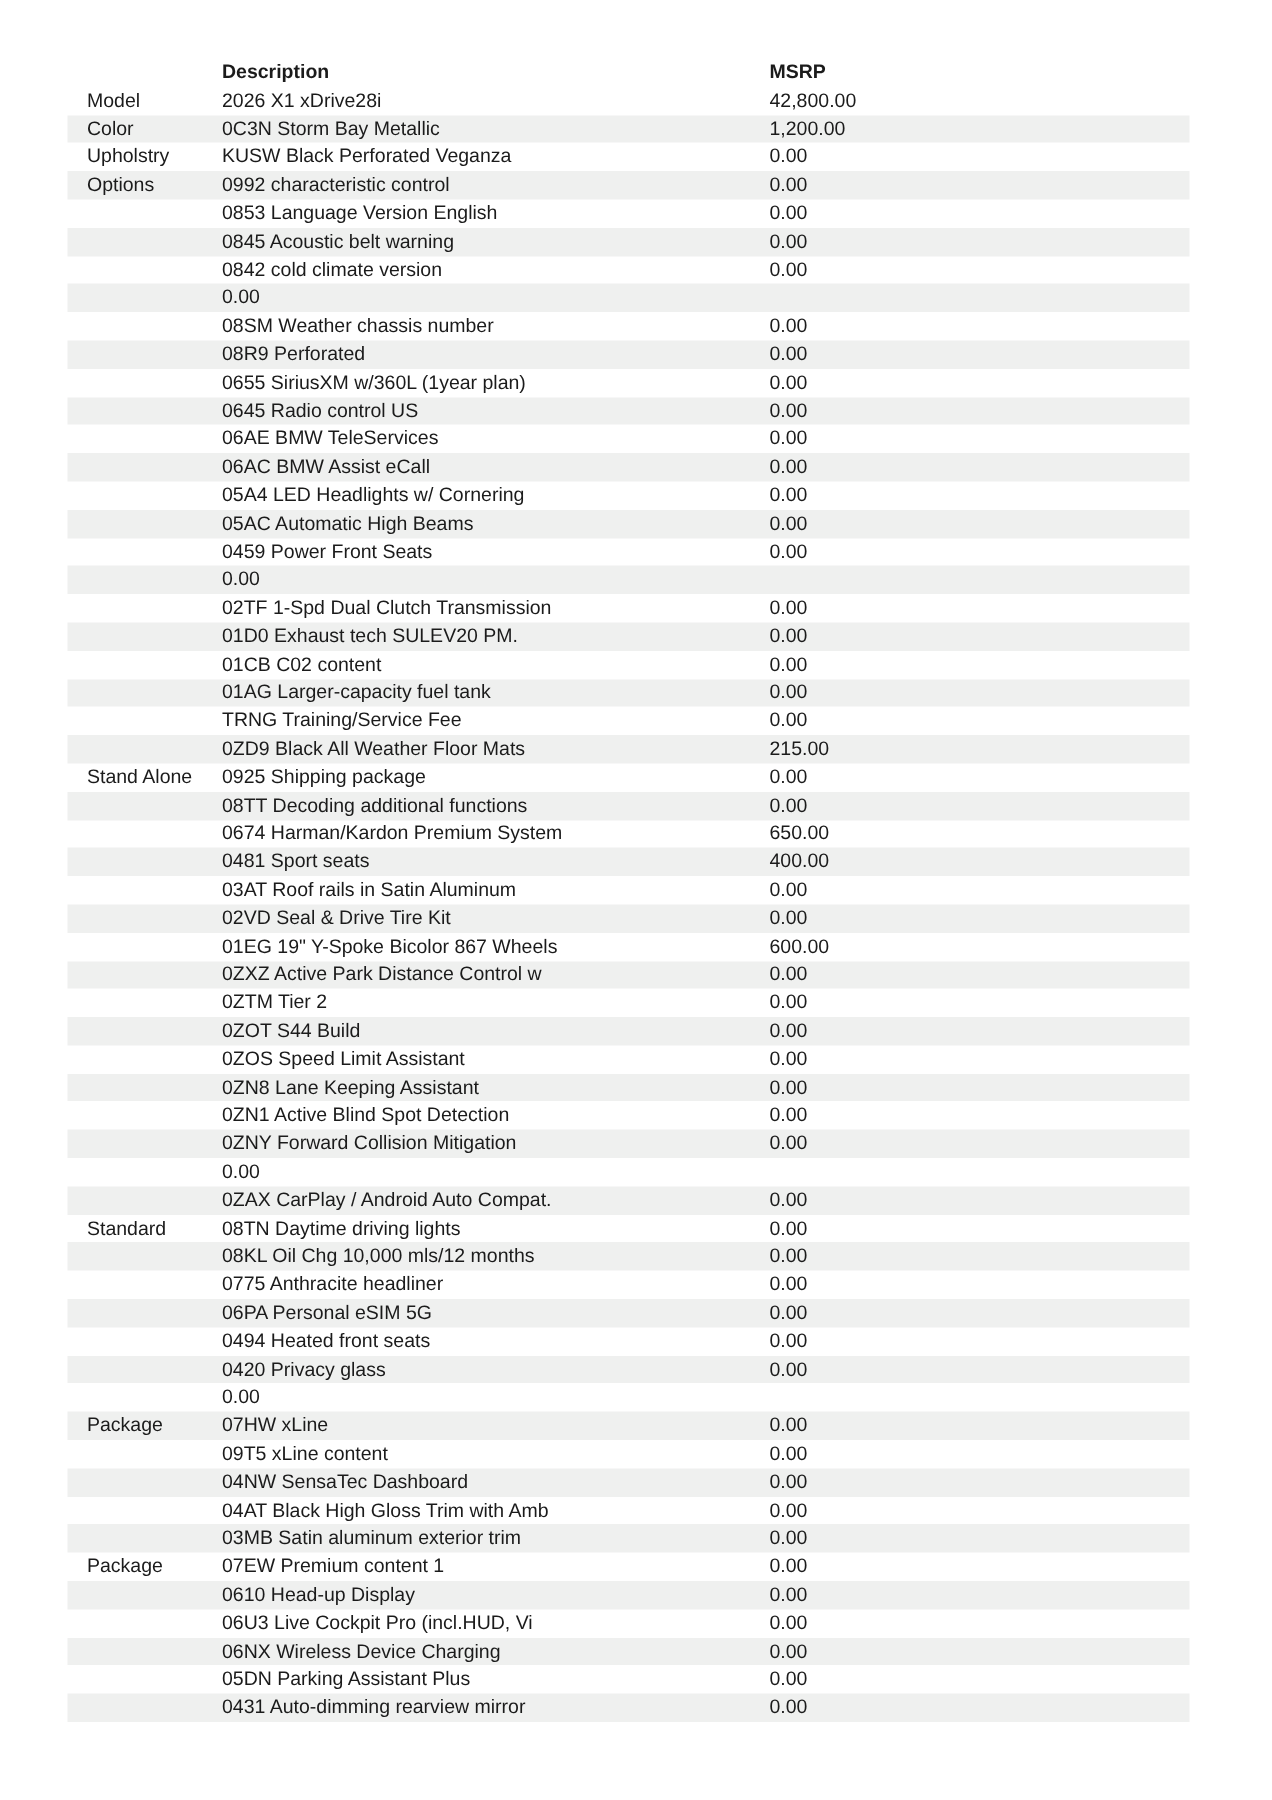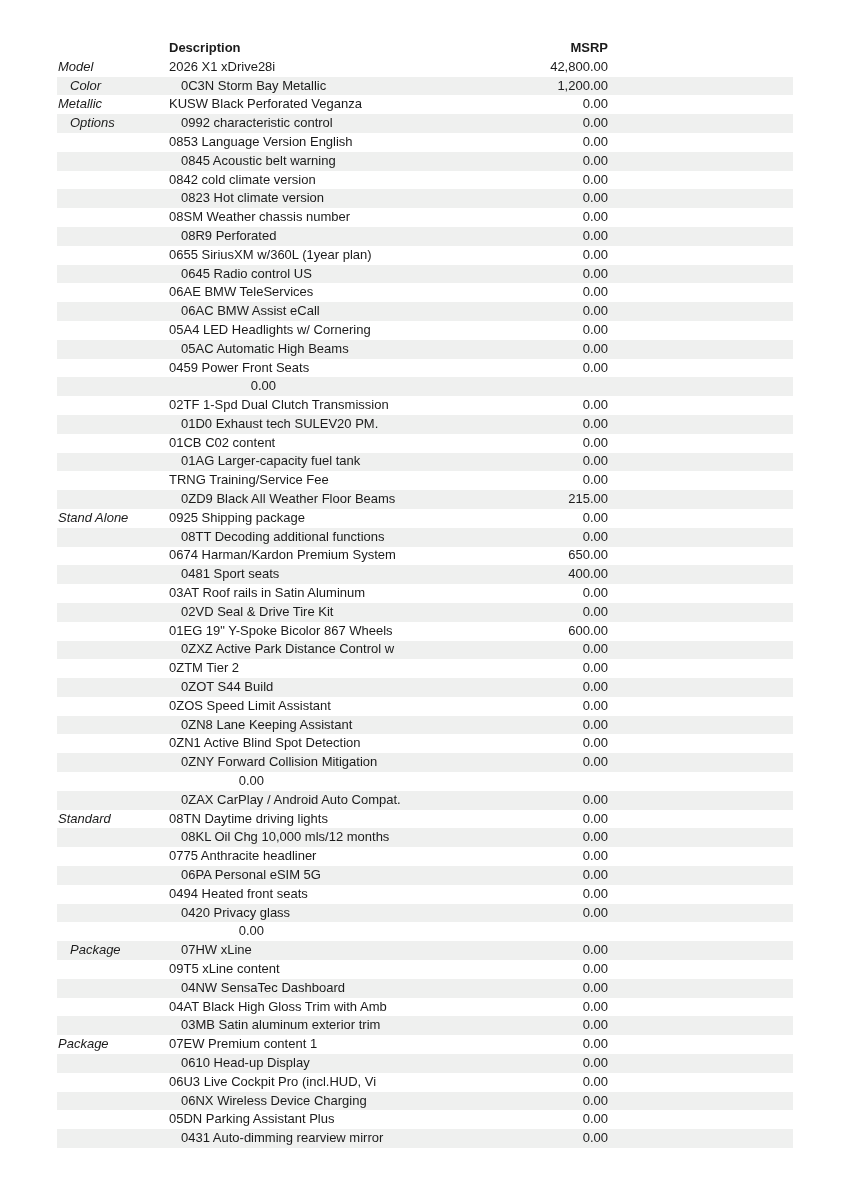--- a/index.html
+++ b/index.html
@@ -19,45 +19,42 @@
     left: 45px;
     top: 39px;
     width: 748px;
   }
   .row {
     display: flex;
     height: 18.8px;
     line-height: 18.9px;
     font-size: 13px;
     align-items: center;
-    gap: 21px;
   }
   .row.striped {
     background-color: var(--stripe, #eff0ef);
-    margin-left: 12px;
   }
   .header-row {
     font-weight: bold;
   }
   .cell {
     white-space: nowrap;
     overflow: hidden;
     box-sizing: border-box;
   }
   .cell.cat {
     flex: 0 0 103px;
     padding-left: 13px;
-    font-style: italic;
   }
   .cell.desc {
     flex: 1 1 auto;
   }
   .cell.msrp {
     flex: 0 0 280px;
-    text-align: right;
+    text-align: left;
     padding-right: 185px;
   }
 </style>
 </head>
 <body style="color: rgb(27, 27, 27); background: rgb(255, 255, 255);">
 
 <div class="options-table">
   <div class="row header-row">
     <div class="cell cat"></div>
     <div class="cell desc">Description</div>
@@ -70,21 +67,21 @@
     <div class="cell msrp">42,800.00</div>
   </div>
 
   <div class="row striped">
     <div class="cell cat">Color</div>
     <div class="cell desc">0C3N Storm Bay Metallic</div>
     <div class="cell msrp">1,200.00</div>
   </div>
 
   <div class="row">
-    <div class="cell cat">Metallic</div>
+    <div class="cell cat">Upholstry</div>
     <div class="cell desc">KUSW Black Perforated Veganza</div>
     <div class="cell msrp">0.00</div>
   </div>
 
   <div class="row striped">
     <div class="cell cat">Options</div>
     <div class="cell desc">0992 characteristic control</div>
     <div class="cell msrp">0.00</div>
   </div>
 
@@ -101,21 +98,20 @@
   </div>
 
   <div class="row">
     <div class="cell cat"></div>
     <div class="cell desc">0842 cold climate version</div>
     <div class="cell msrp">0.00</div>
   </div>
 
   <div class="row striped">
     <div class="cell cat"></div>
-    <div class="cell desc">0823 Hot climate version</div>
     <div class="cell msrp">0.00</div>
   </div>
 
   <div class="row">
     <div class="cell cat"></div>
     <div class="cell desc">08SM Weather chassis number</div>
     <div class="cell msrp">0.00</div>
   </div>
 
   <div class="row striped">
@@ -196,21 +192,21 @@
   </div>
 
   <div class="row">
     <div class="cell cat"></div>
     <div class="cell desc">TRNG Training/Service Fee</div>
     <div class="cell msrp">0.00</div>
   </div>
 
   <div class="row striped">
     <div class="cell cat"></div>
-    <div class="cell desc">0ZD9 Black All Weather Floor Beams</div>
+    <div class="cell desc">0ZD9 Black All Weather Floor Mats</div>
     <div class="cell msrp">215.00</div>
   </div>
 
   <div class="row">
     <div class="cell cat">Stand Alone</div>
     <div class="cell desc">0925 Shipping package</div>
     <div class="cell msrp">0.00</div>
   </div>
 
   <div class="row striped">

